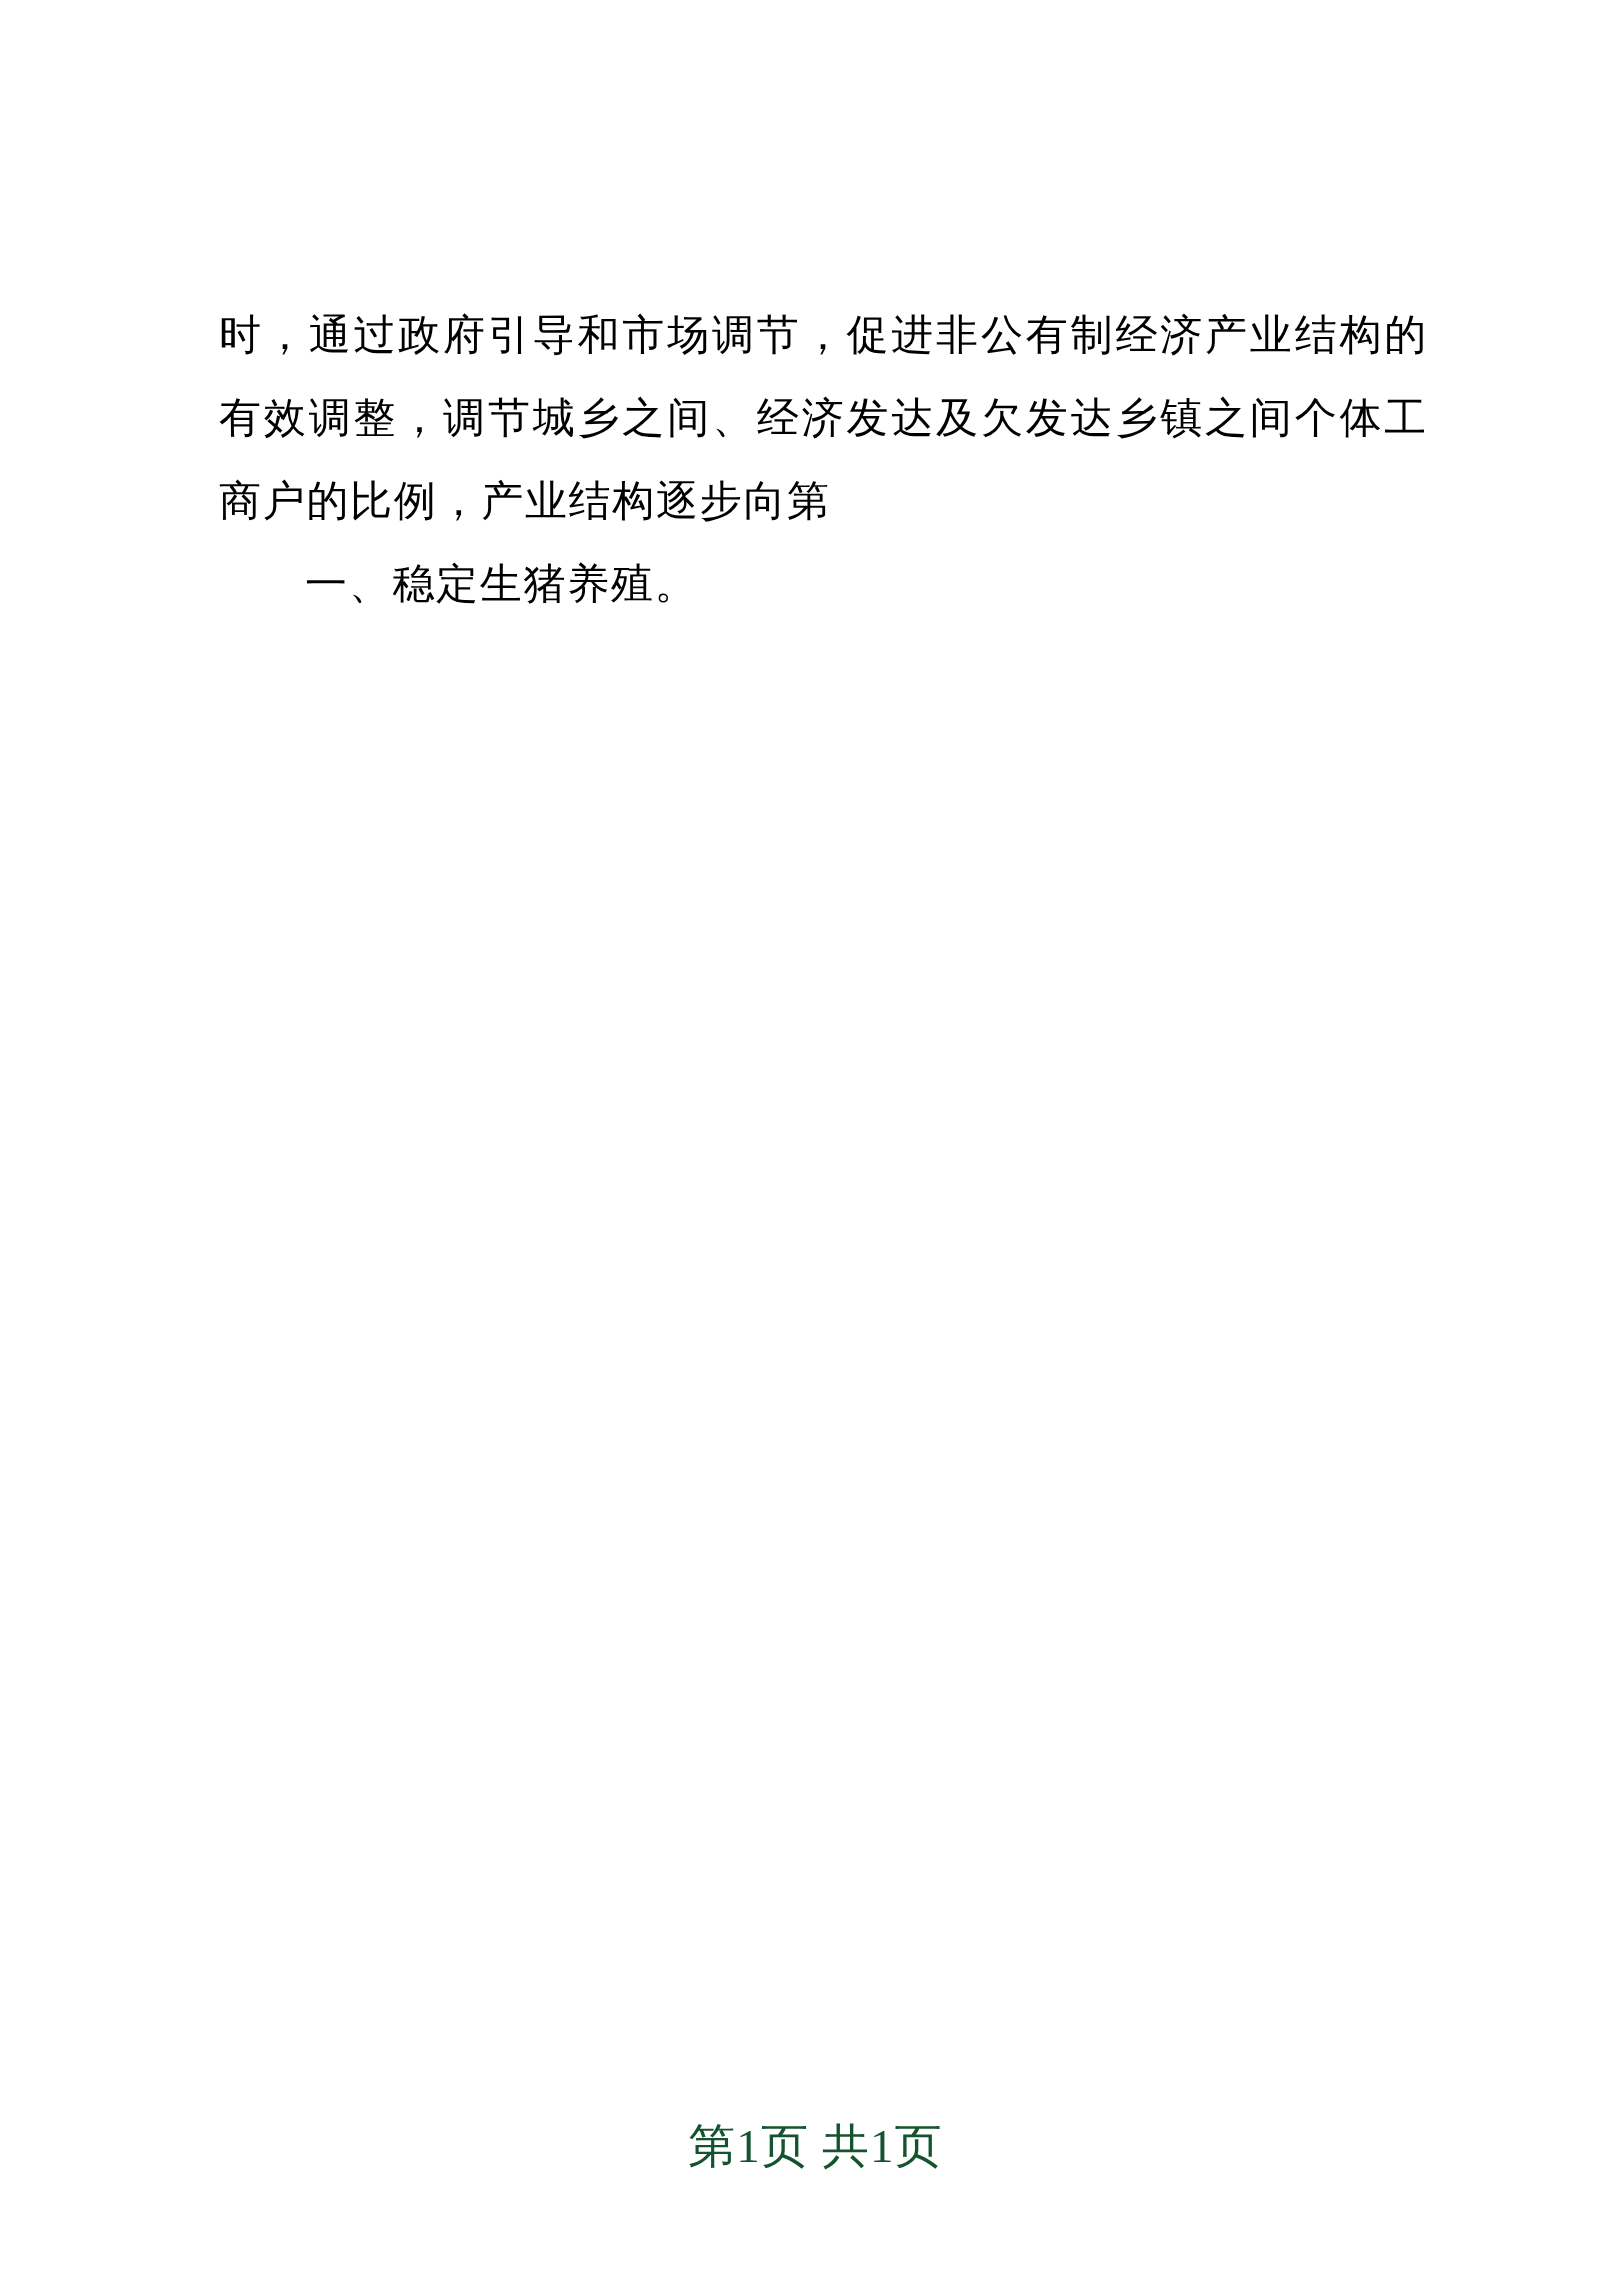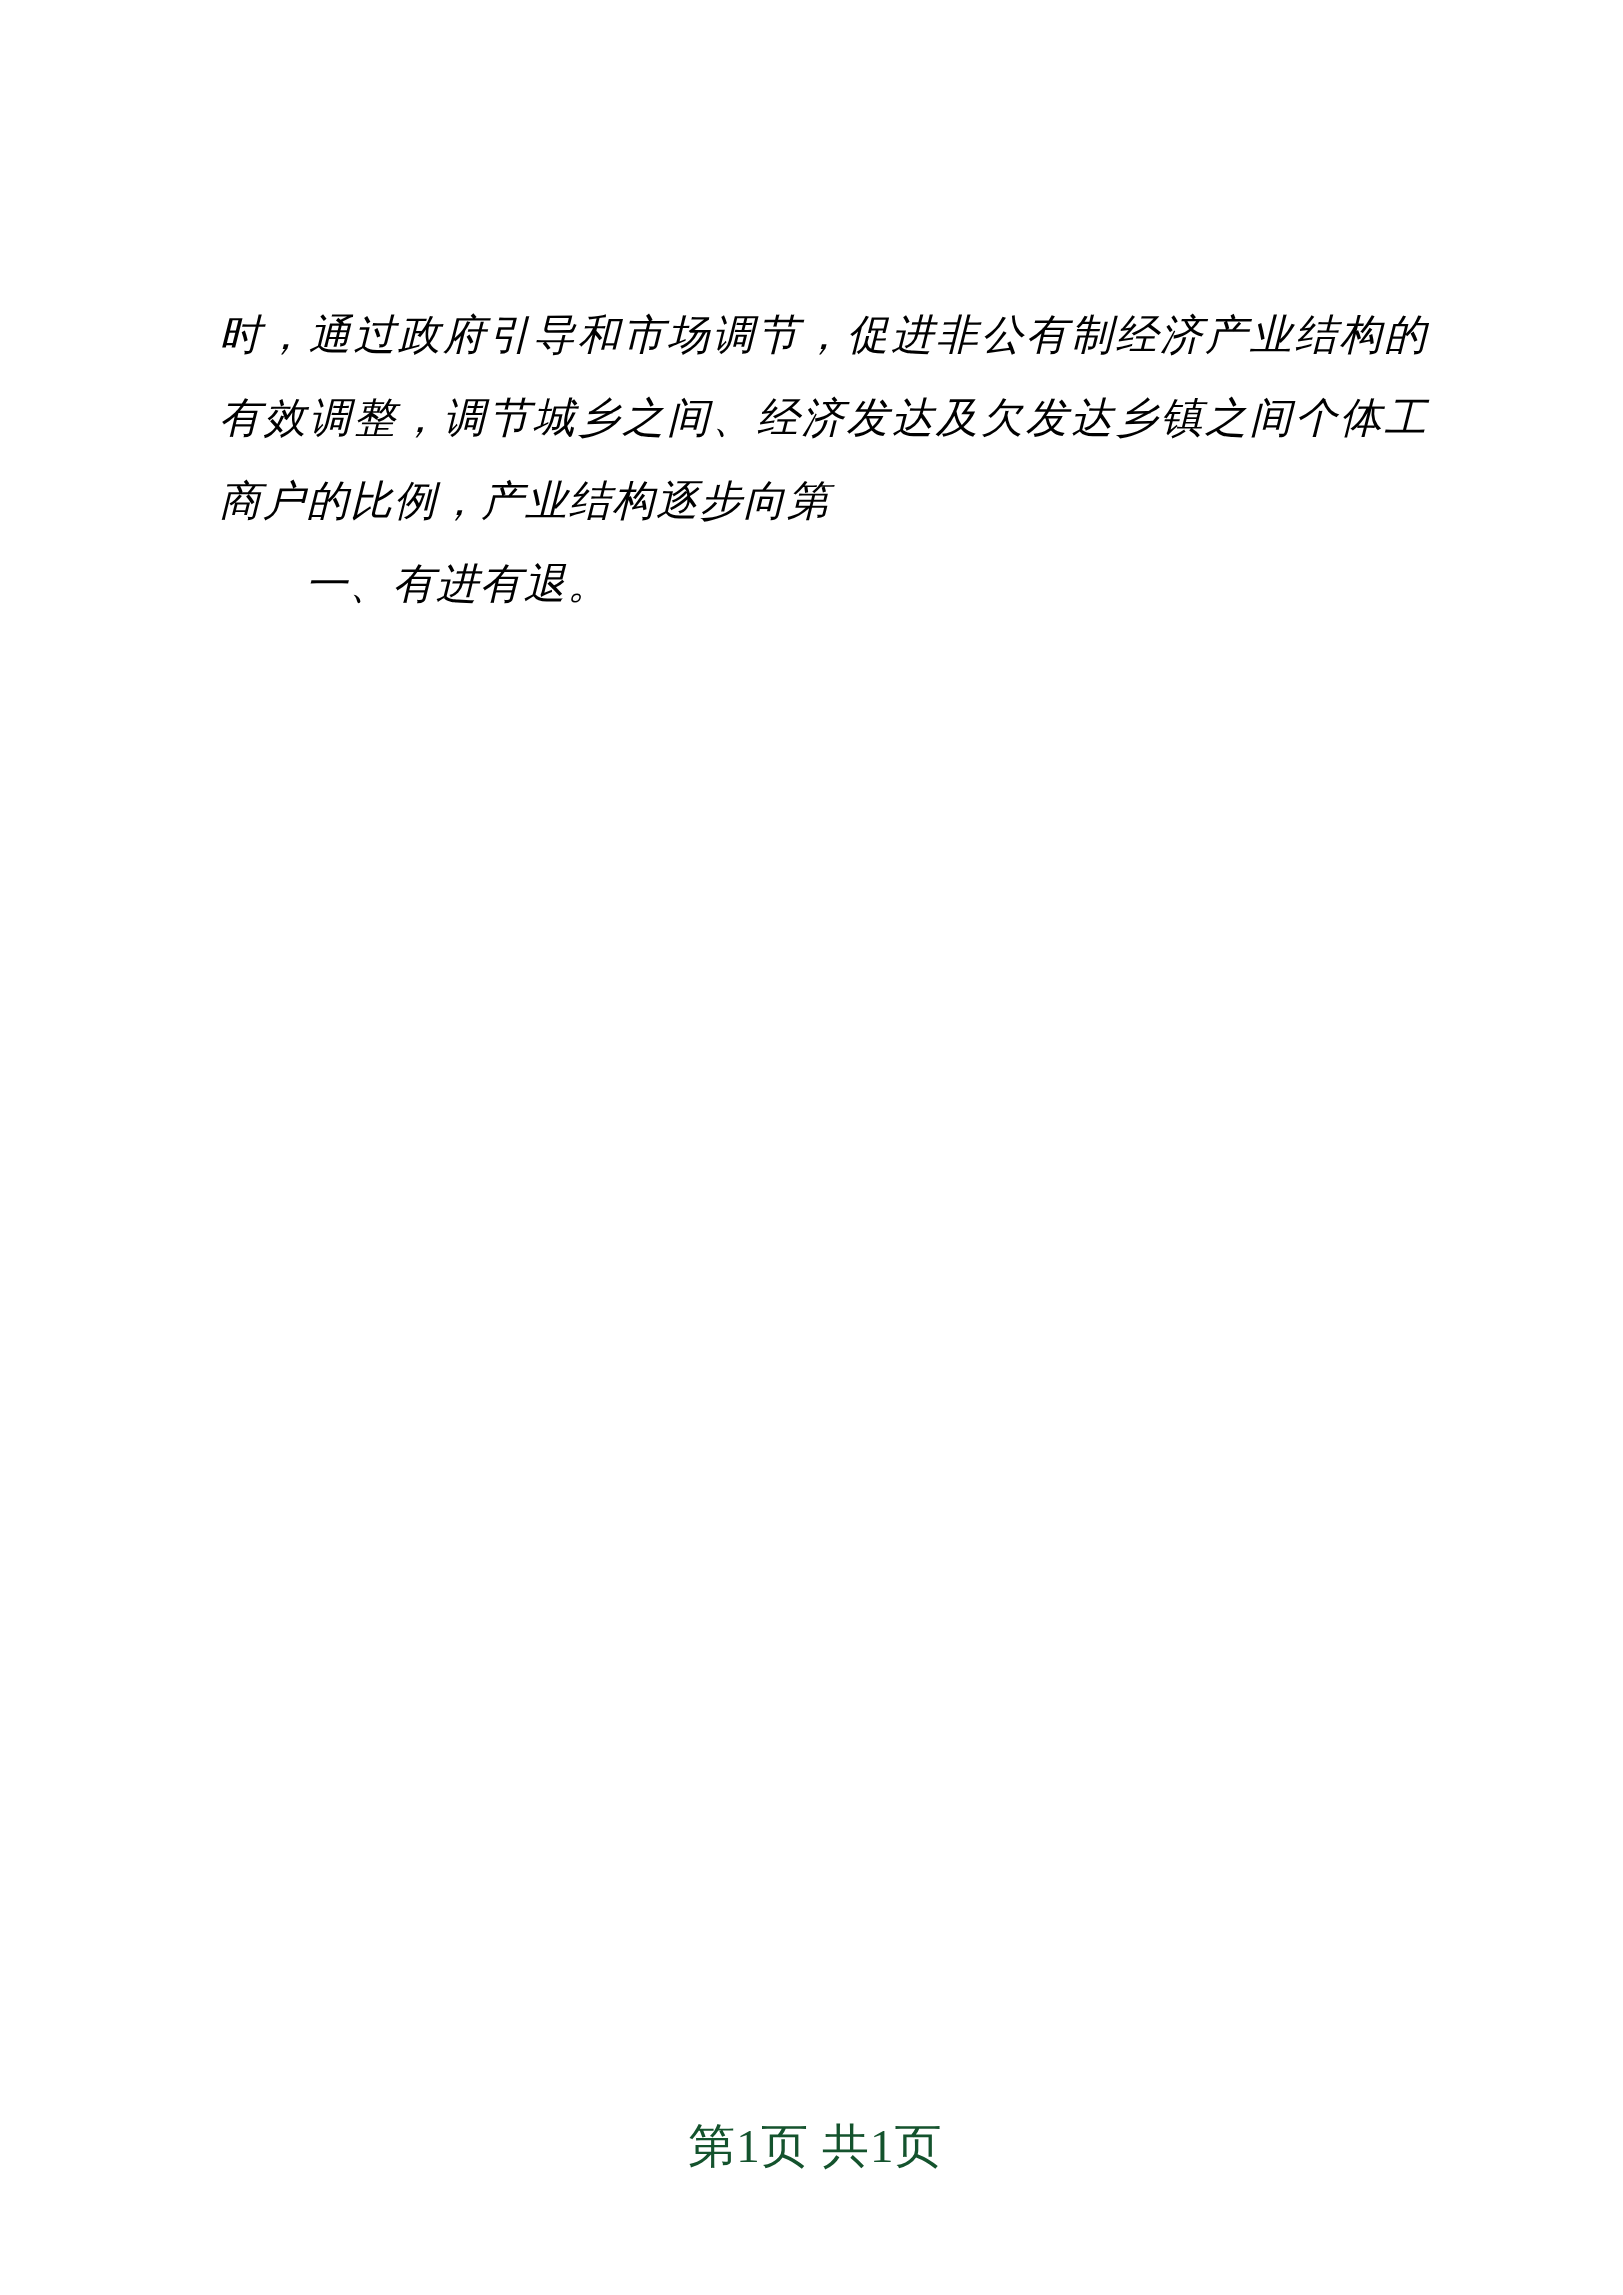--- a/index.html
+++ b/index.html
@@ -14,21 +14,20 @@
     background: #ffffff;
     overflow: hidden;
   }
   .body-text {
     position: absolute;
     left: 219px;
     top: 294px;
     width: 1209px;
     color: #000000;
     font-family: "Liberation Serif", "DejaVu Serif", serif;
-    font-style: italic;              
     font-size: 42px;
     line-height: 83px;
     letter-spacing: 1.7px;
     text-align: justify;
     text-justify: inter-ideograph;
   }
   .para {
     margin: 0;
     padding: 0;
   }
@@ -49,21 +48,21 @@
     letter-spacing: 1.1px;
   }
 </style>
 </head>
 <body>
 
 <div class="page">
 
   <div class="body-text">
     <p class="para no-indent">时，通过政府引导和市场调节，促进非公有制经济产业结构的有效调整，调节城乡之间、经济发达及欠发达乡镇之间个体工商户的比例，产业结构逐步向第</p>
-    <p class="para indent">一、有进有退。</p>
+    <p class="para indent">一、稳定生猪养殖。</p>
   </div>
 
   <div class="footer">
     <span>第1页 共1页</span>
   </div>
 
 </div>
 
 
 </body></html>

